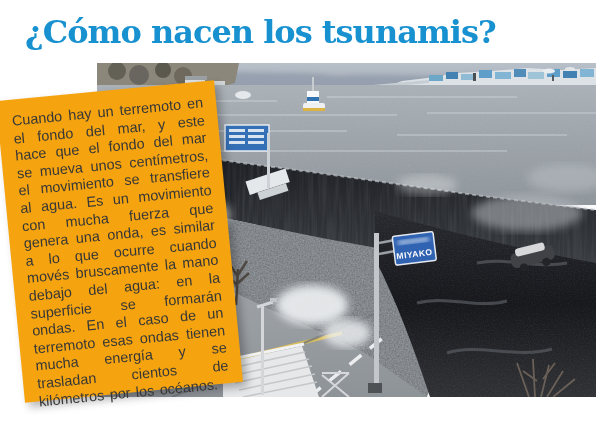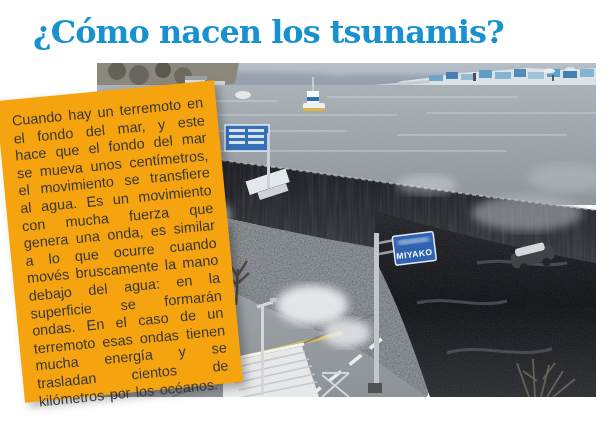--- a/index.html
+++ b/index.html
@@ -1,19 +1,19 @@
 <!DOCTYPE html>
 <html><head>
 <meta charset="utf-8">
 <style>
   html,body{margin:0;padding:0;background:#fff;}
   #page{position:relative;width:611px;height:436px;background:#ffffff;overflow:hidden;
         font-family:"Liberation Sans",sans-serif;}
   
-  #title{position:absolute;left:33px;top:13px;margin:0;
+  #title{position:absolute;left:25px;top:13px;margin:0;
          font-family:"DejaVu Serif",serif;font-weight:bold;
          font-size:32px;letter-spacing:-1px;color:#1791d0;white-space:nowrap;}
   
   #photo{position:absolute;left:97px;top:63px;width:499px;height:334px;}
   #photo svg{display:block;}
   
   #note{position:absolute;left:10px;top:90px;width:219px;height:303px;
         background:#f5a40f;transform:rotate(-5.5deg);transform-origin:50% 50%;
         box-shadow:4px 5px 9px rgba(0,0,0,0.28);box-sizing:border-box;
         padding:13px 13px 10px 14px;}

